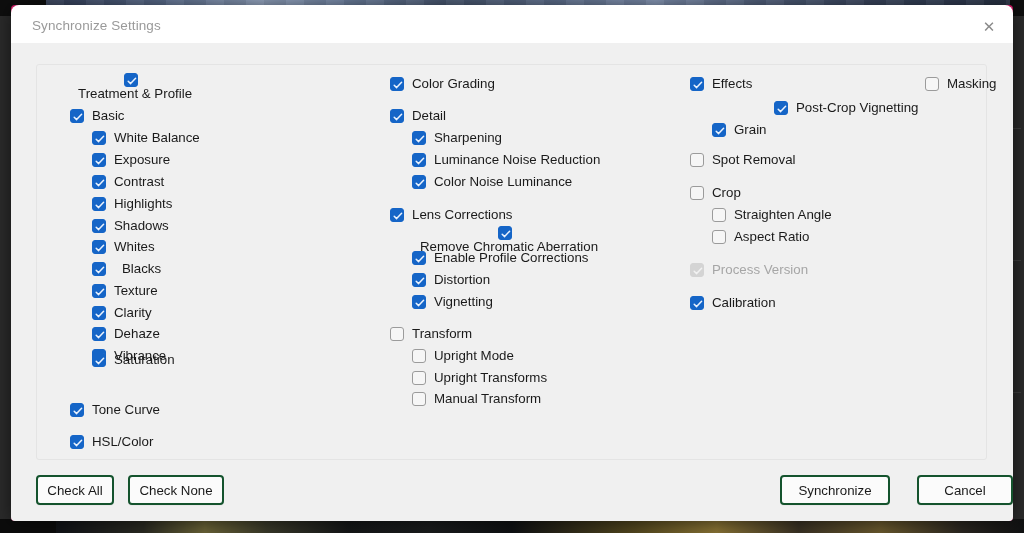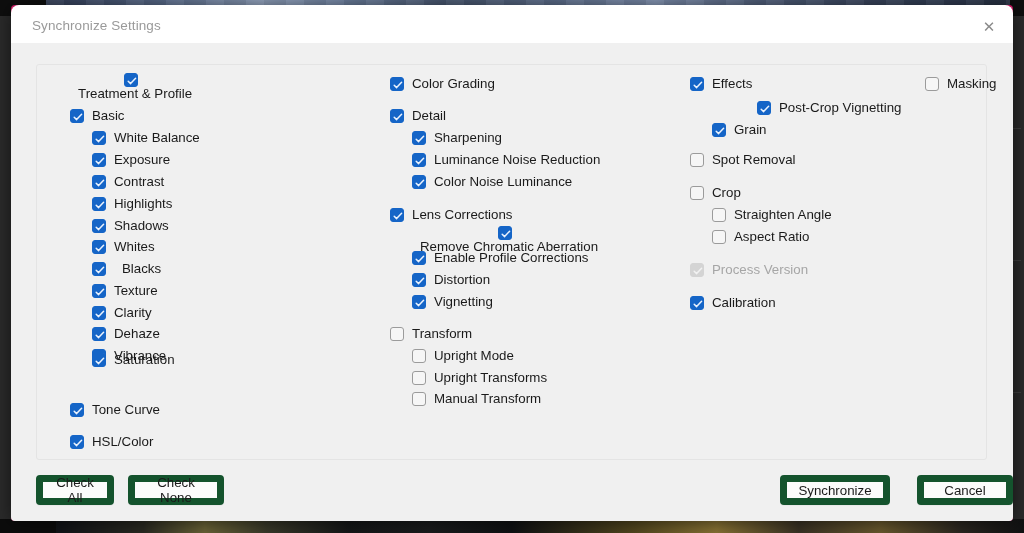--- a/index.html
+++ b/index.html
@@ -94,21 +94,21 @@
     box-sizing:border-box;flex:0 0 14px;
   }
   .cb.on{background:#1565c7;border:1px solid #1565c7;}
   .cb.off{background:#f6f6f6;border:1px solid #9b9b9b;}
   .cb.dis{background:#d4d4d4;border:1px solid #d4d4d4;}
   .cb svg{position:absolute;left:1px;top:1px;}
 
   
   .btn{
     position:absolute;height:30px;
-    background:#fbfbfb;border:7px solid #14532d;border-radius:4px;
+    background:#fbfbfb;border:2px solid #14532d;border-radius:4px;
     font-family:"Liberation Sans", sans-serif;font-size:13.3px;color:#1a1a1a;
     display:flex;align-items:center;justify-content:center;
     cursor:pointer;user-select:none;
     box-shadow:0 1px 0 rgba(0,0,0,.03);
   }
   .btn-checkall{left:25px;top:432px;width:78px;}
   .btn-checknone{left:117px;top:432px;width:96px;text-align:center;}
   .btn-sync{right:123px;top:432px;width:110px;}
   .btn-cancel{right:0px;top:432px;width:96px;}
   .footer-right{position:absolute;right:26px;top:0;width:229px;height:0;}
@@ -374,21 +374,21 @@
             </div>
           <div class="col col-3" id="col-2">
               <div class="row" style="top: 8px; left: 33px;">
                 <span class="cb on">
                   <svg width="12" height="12" viewBox="0 0 12 12" aria-hidden="true">
                     <path d="M2.2 6.2 L4.6 8.6 L9.6 3.2" fill="none" stroke="#eaf2fd" stroke-width="1.5" stroke-linecap="round" stroke-linejoin="round"></path>
                   </svg>
                 </span>
                 <span class="lbl">Effects</span>
               </div>
-              <div class="row" style="top: 32px; left: 55px; padding-left: 45px;">
+              <div class="row" style="top: 32px; left: 72px; padding-left: 45px;">
                 <span class="cb on">
                   <svg width="12" height="12" viewBox="0 0 12 12" aria-hidden="true">
                     <path d="M2.2 6.2 L4.6 8.6 L9.6 3.2" fill="none" stroke="#eaf2fd" stroke-width="1.5" stroke-linecap="round" stroke-linejoin="round"></path>
                   </svg>
                 </span>
                 <span class="lbl">Post-Crop Vignetting</span>
               </div>
               <div class="row" style="top: 54px; left: 55px;">
                 <span class="cb on">
                   <svg width="12" height="12" viewBox="0 0 12 12" aria-hidden="true">

